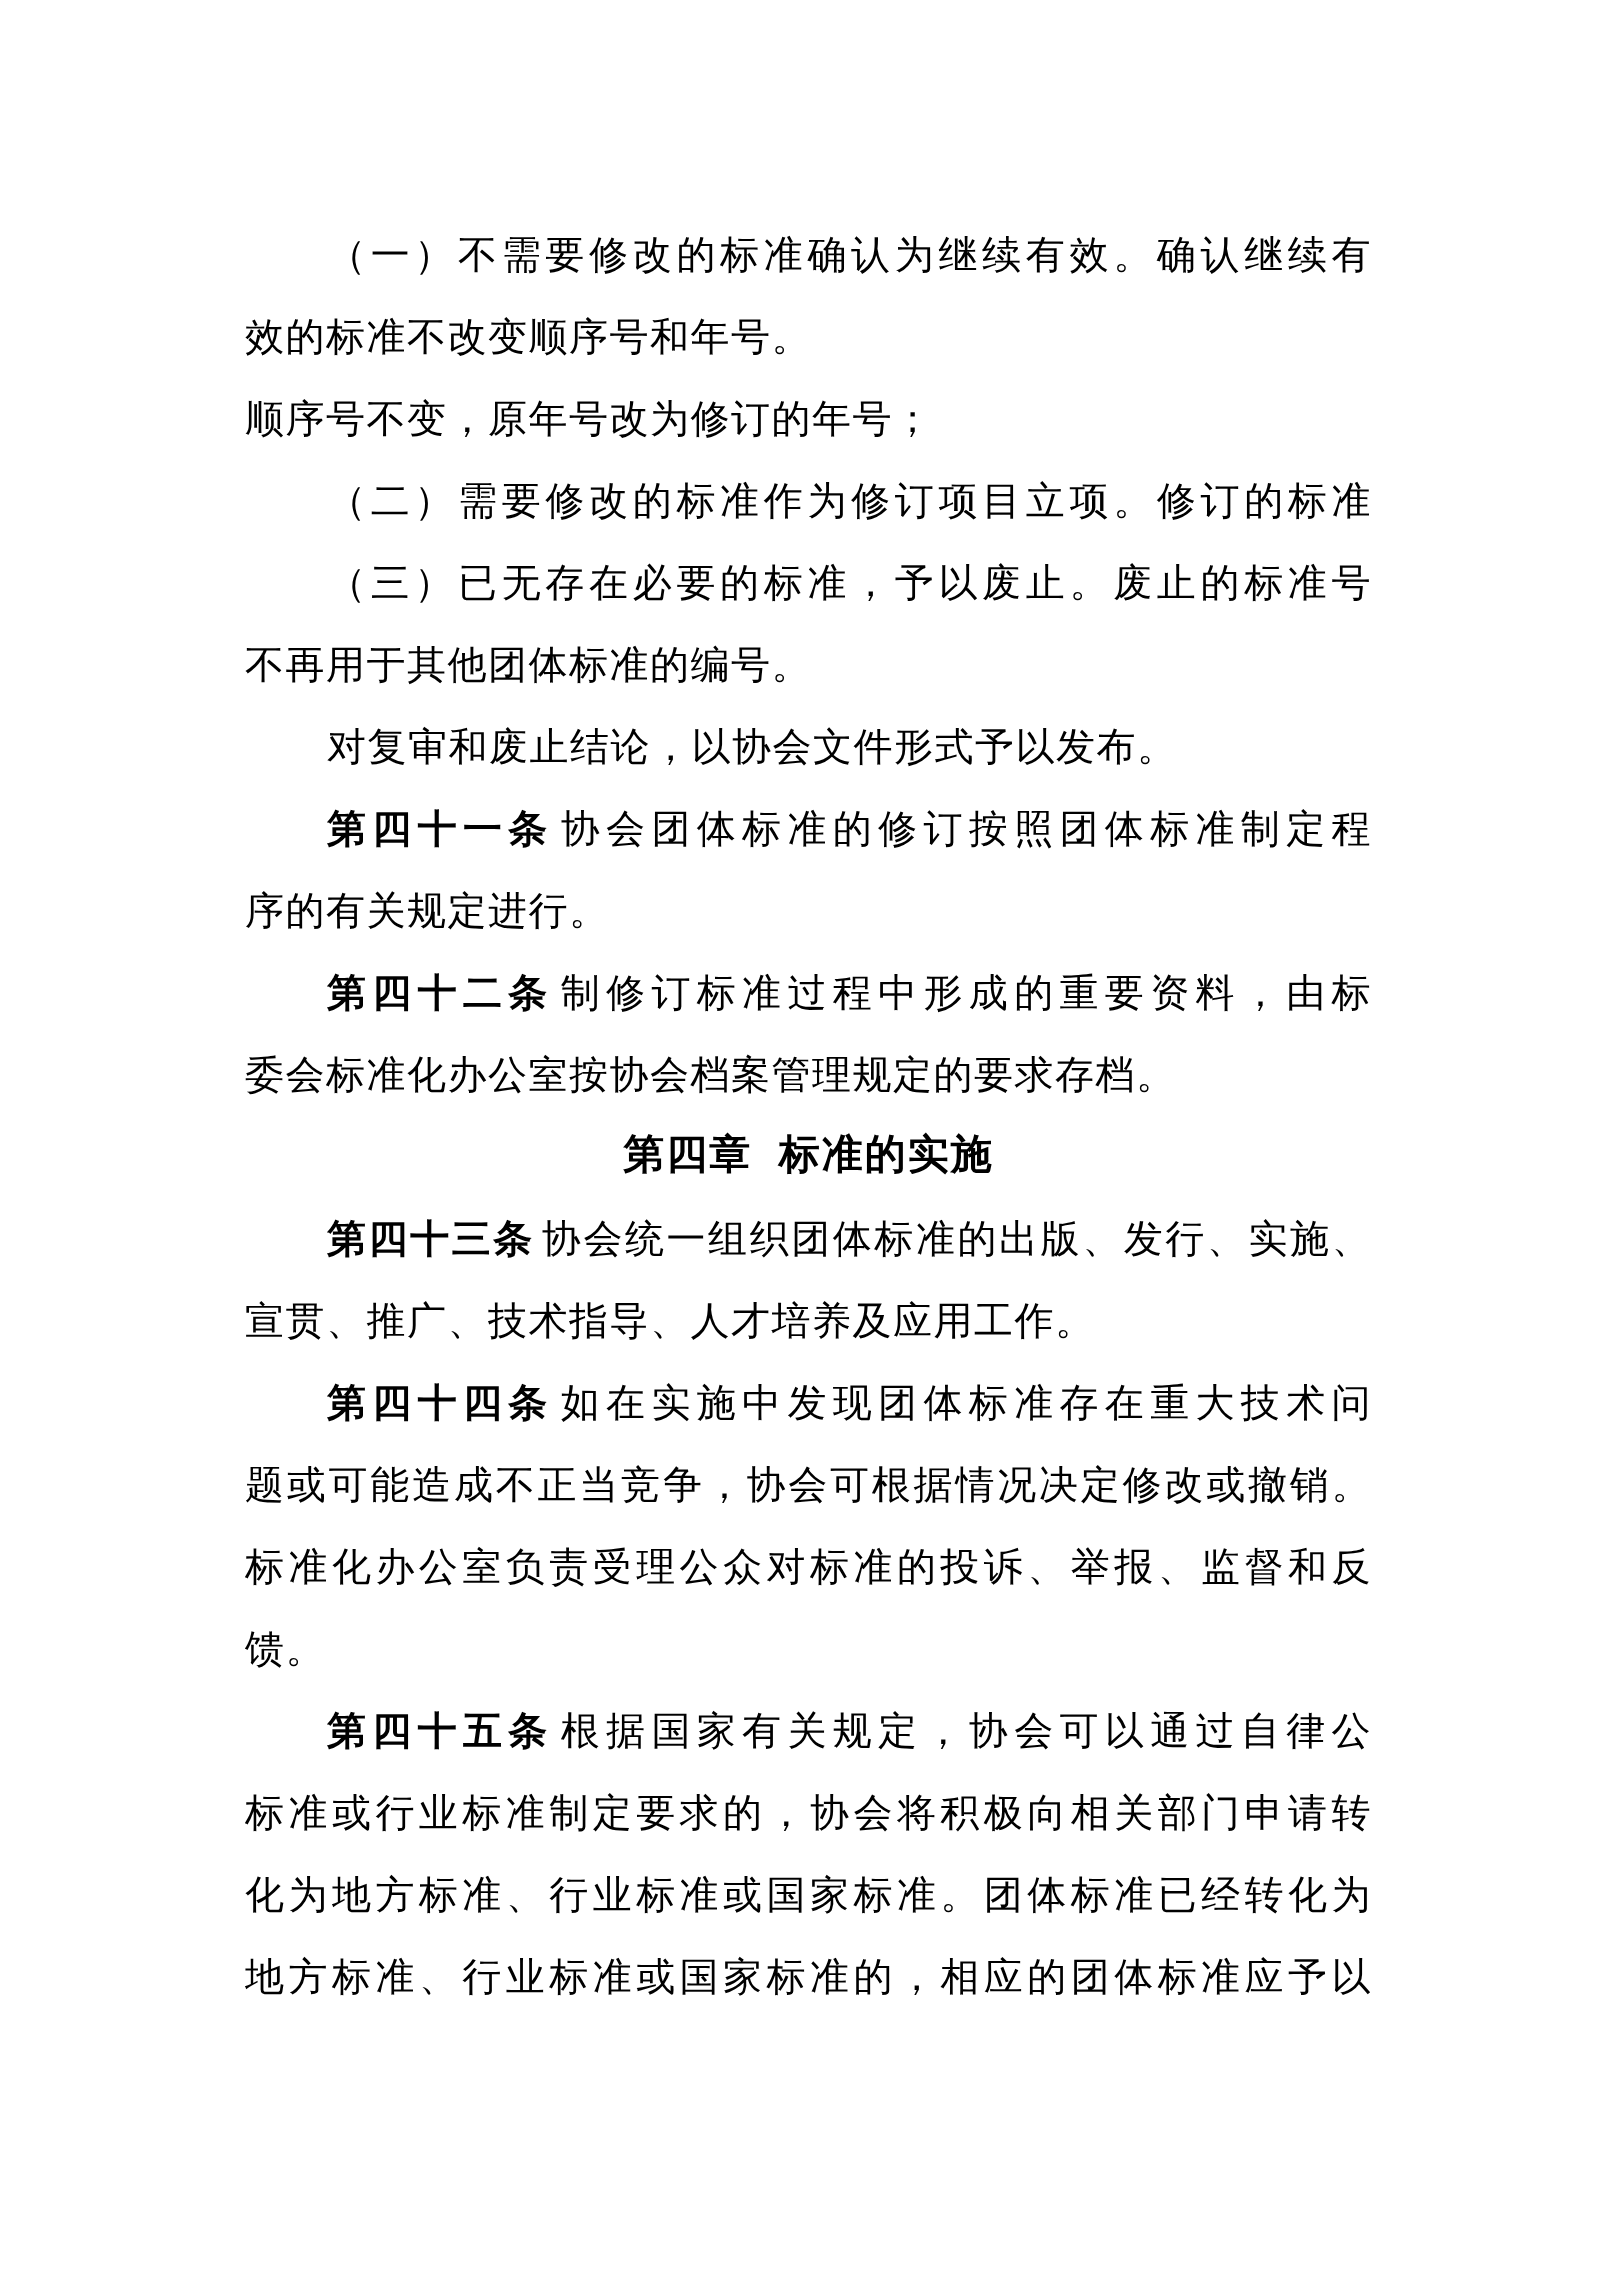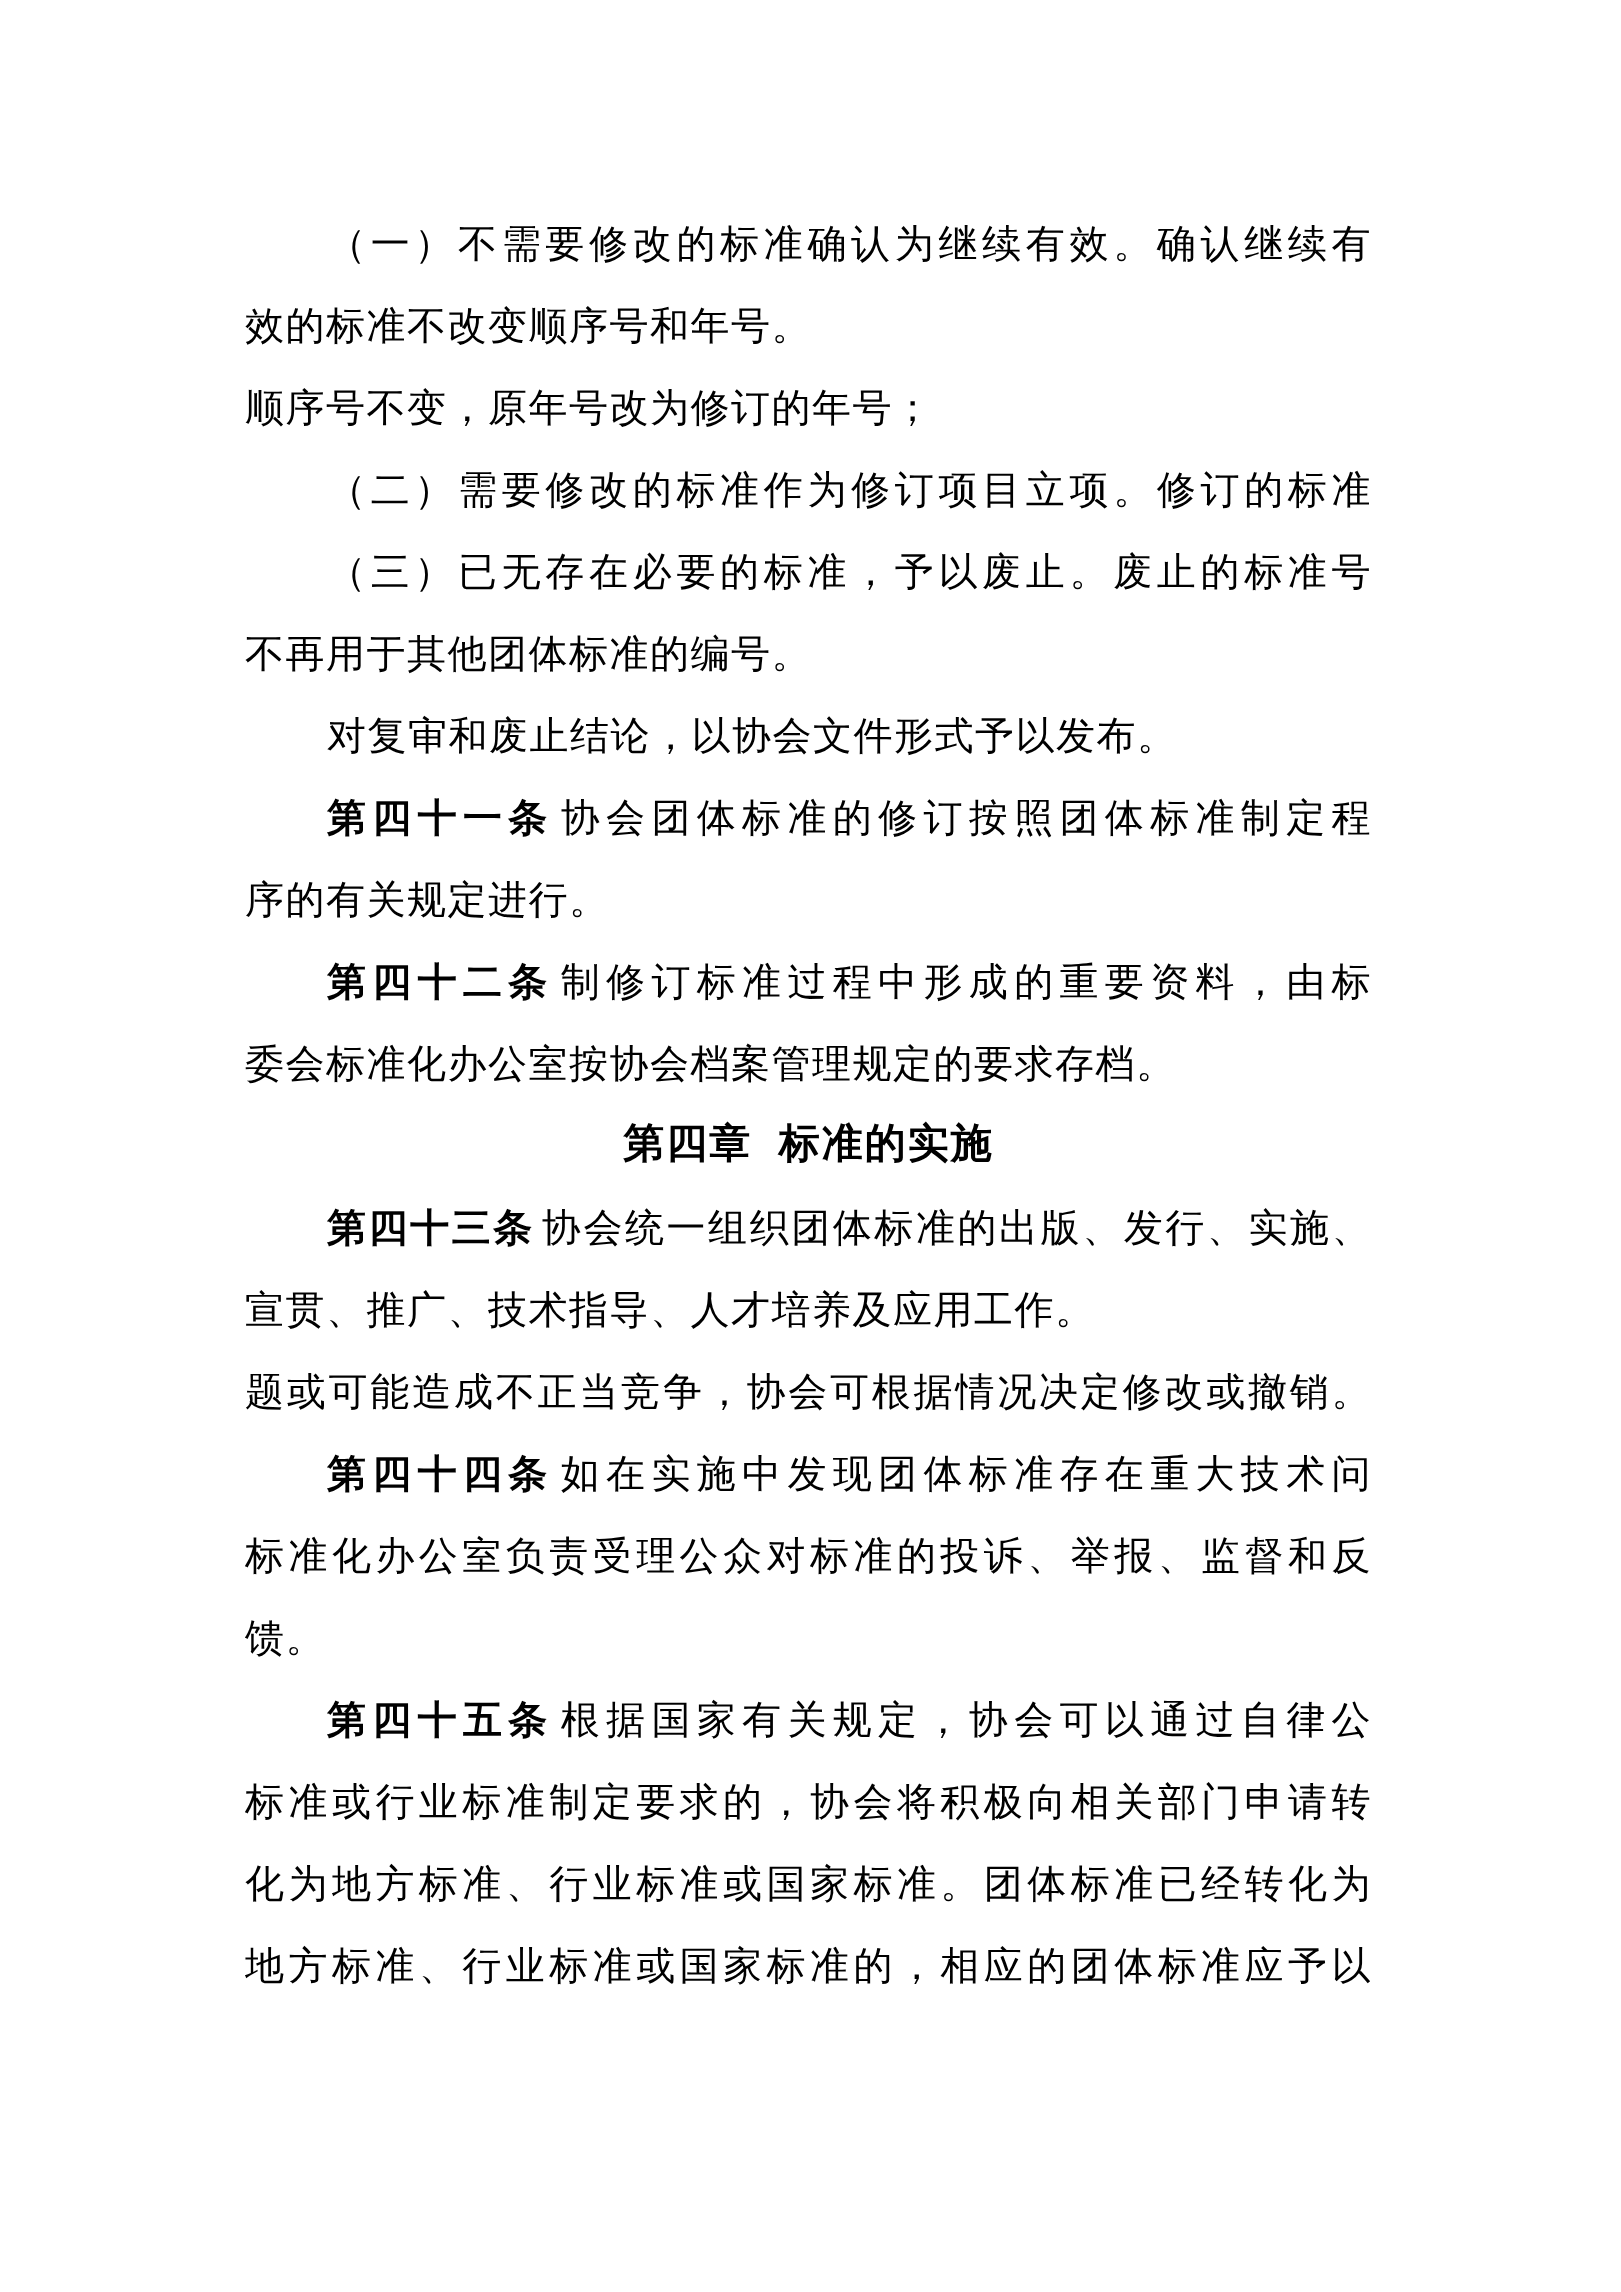--- a/index.html
+++ b/index.html
@@ -10,21 +10,21 @@
   .page {
     position: relative;
     width: 1621px;
     height: 2293px;
     background: #ffffff;
     overflow: hidden;
   }
   .textblock {
     position: absolute;
     left: 245px;
-    top: 203px;
+    top: 214px;
     width: 1127px;
     color: #000000;
   }
   .line {
     font-family: "Liberation Serif", "DejaVu Serif", serif;
     font-size: 39px;
     line-height: 82px;
     height: 82px;
     letter-spacing: 1.5px;
     color: #000000;
@@ -71,22 +71,22 @@
     <div class="line final">序的有关规定进行。</div>
 
     <div class="line justify indent"><span class="label">第四十二条</span><span>制修订标准过程中形成的重要资料，由标</span></div>
     <div class="line final">委会标准化办公室按协会档案管理规定的要求存档。</div>
 
     <div class="line heading">第四章 标准的实施</div>
 
     <div class="line justify indent"><span class="label">第四十三条</span><span>协会统一组织团体标准的出版、发行、实施、</span></div>
     <div class="line final">宣贯、推广、技术指导、人才培养及应用工作。</div>
 
+    <div class="line justify indent"><span class="label">第四十四条</span><span>如在实施中发现团体标准存在重大技术问</span></div>
     <div class="line justify">题或可能造成不正当竞争，协会可根据情况决定修改或撤销。</div>
-    <div class="line justify indent"><span class="label">第四十四条</span><span>如在实施中发现团体标准存在重大技术问</span></div>
     <div class="line justify">标准化办公室负责受理公众对标准的投诉、举报、监督和反</div>
     <div class="line final">馈。</div>
 
     <div class="line justify indent"><span class="label">第四十五条</span><span>根据国家有关规定，协会可以通过自律公</span></div>
     <div class="line justify">标准或行业标准制定要求的，协会将积极向相关部门申请转</div>
     <div class="line justify">化为地方标准、行业标准或国家标准。团体标准已经转化为</div>
     <div class="line justify">地方标准、行业标准或国家标准的，相应的团体标准应予以</div>
 
   </div>
 </div>

